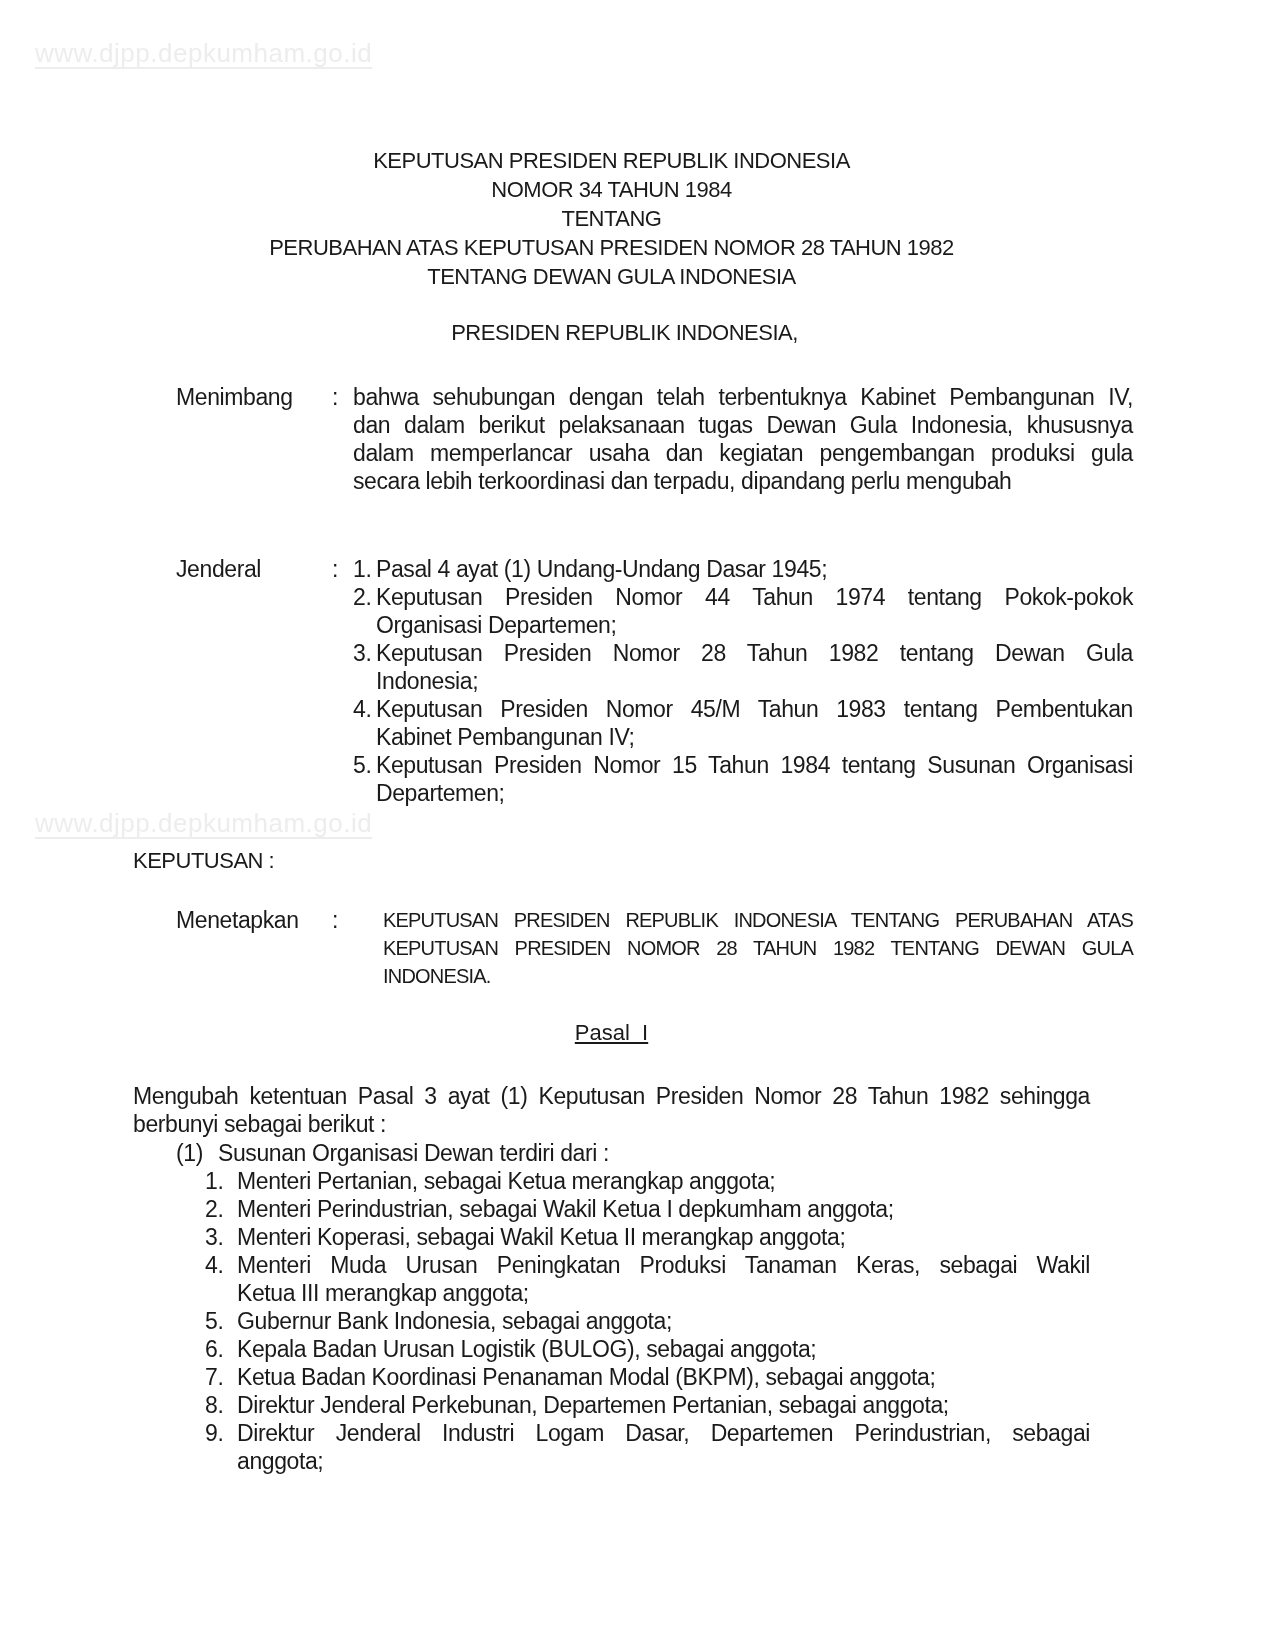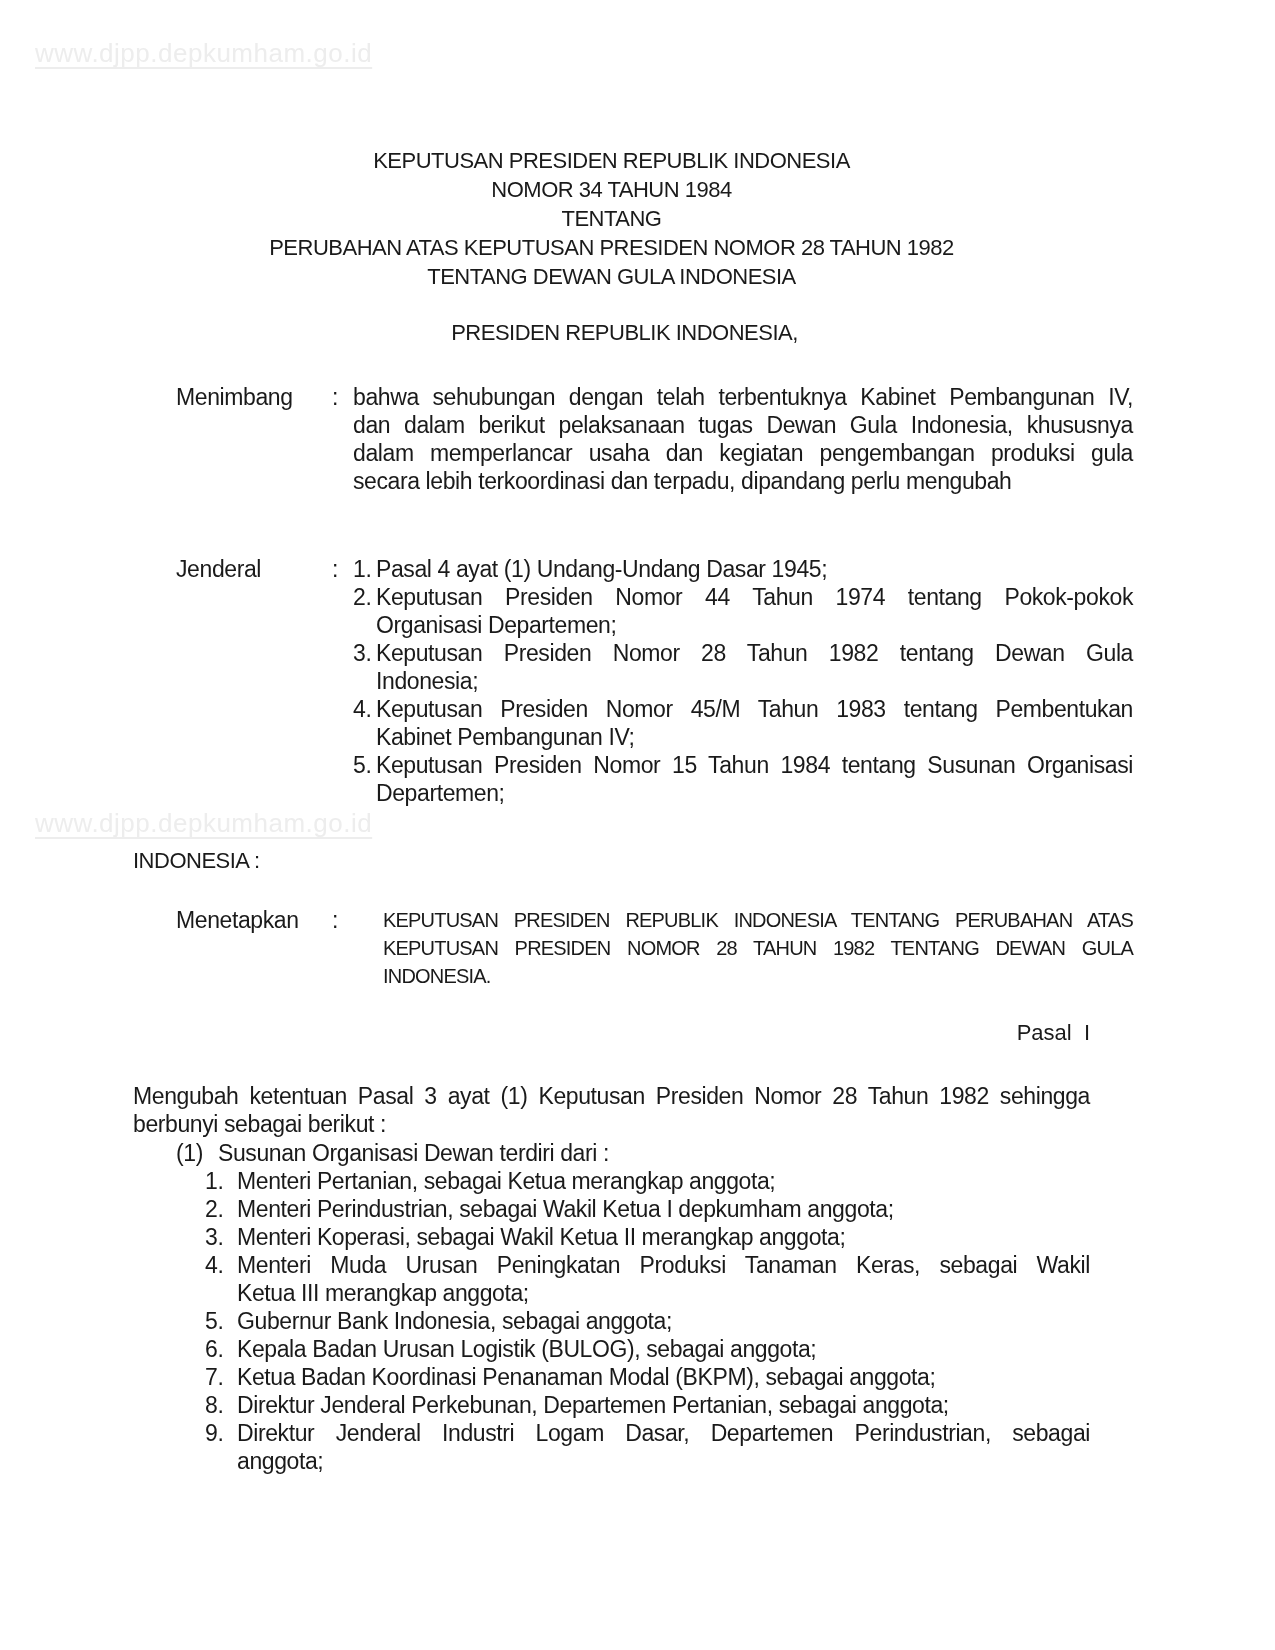--- a/index.html
+++ b/index.html
@@ -66,21 +66,21 @@
   .org-list .li .num { flex: 0 0 32px; }
 
   .memutuskan {
     left: 133px; width: 957px;
     font-size: 22px; letter-spacing: -0.5px; line-height: 28px;
     white-space: pre;
   }
   .pasal-heading {
     left: 133px; width: 957px;
     font-size: 22px; line-height: 28px;
-    text-align: right; white-space: pre;
+    text-align: center; white-space: pre; text-decoration: underline;
   }
   .ayat-num { flex: 0 0 42px; }
 </style>
 </head>
 <body>
 
 <div class="abs watermark" style="top:38px">www.djpp.depkumham.go.id</div>
 
 <div class="abs title-block center jlines" style="top:146px">
     <div class="tline">KEPUTUSAN PRESIDEN REPUBLIK INDONESIA</div>
@@ -139,21 +139,21 @@
         <div class="lines jlines">
           <div class="tline">Keputusan Presiden Nomor 15 Tahun 1984 tentang Susunan Organisasi</div>
           <div class="tline">Departemen;</div>
         </div>
       </div>
     </div>
 </div>
 
 <div class="abs watermark" style="top:808px">www.djpp.depkumham.go.id</div>
 
-<div class="abs memutuskan" style="top:847px">INDONESIA :</div>
+<div class="abs memutuskan" style="top:847px">KEPUTUSAN :</div>
 
 <div class="abs row body-text menetapkan" style="top:906px">
   <div class="label">Menetapkan</div>
   <div class="colon">:</div>
   <div class="content jlines">
       <div class="tline">KEPUTUSAN PRESIDEN REPUBLIK INDONESIA TENTANG PERUBAHAN ATAS</div>
       <div class="tline">KEPUTUSAN PRESIDEN NOMOR 28 TAHUN 1982 TENTANG DEWAN GULA</div>
       <div class="tline">INDONESIA.</div>
     </div>
 </div>

